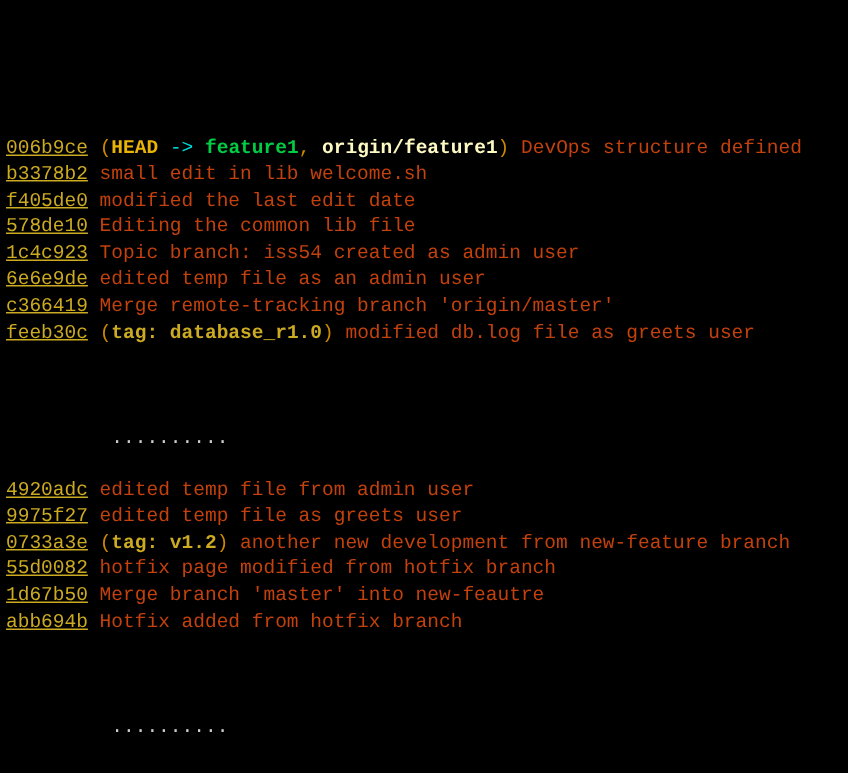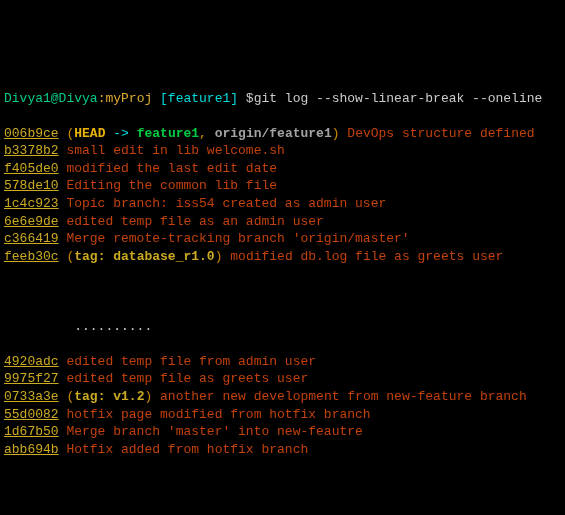--- a/index.html
+++ b/index.html
@@ -19,31 +19,30 @@
     .prompt-user { color: #00cc88; }
     .prompt-path { color: #ddaa33; }
     .prompt-branch { color: #00dddd; }
     .prompt-cmd { color: #ccc; }
     .hash { color: #ccaa22; text-decoration: underline; }
     .msg { color: #c2410c; }
     .paren { color: #cc8800; }
     .head { color: #eab308; font-weight: bold; }
     .arrow { color: #00dddd; }
     .local-branch { color: #00cc44; font-weight: bold; text-align: right; }
-    .remote-branch { color: #a3a3a3; font-weight: bold; text-align: right; }
+    .remote-branch { color: #fef9c3; font-weight: bold; text-align: right; }
     .tag { color: #ccaa22; font-weight: bold; }
     .break { color: #ccc; }
   </style>
 </head>
 <body>
 
 
 
 <div>
-<div class="line"><span class="prompt-user">Divya1@Divya</span><span class="prompt-path">:myProj</span><span class="prompt-branch"> [feature1]</span><span class="prompt-cmd"> $git log --show-linear-break --oneline</span></div>
 <div id="block0"><div class="line"><span class="hash">006b9ce</span><span class="msg"> </span><span class="paren">(</span><span class="head">HEAD</span><span class="arrow"> -&gt; </span><span class="local-branch">feature1</span><span class="paren">, </span><span class="remote-branch">origin/feature1</span><span class="paren">)</span><span class="msg"> DevOps structure defined</span></div><div class="line"><span class="hash">b3378b2</span><span class="msg"> small edit in lib welcome.sh</span></div><div class="line"><span class="hash">f405de0</span><span class="msg"> modified the last edit date</span></div><div class="line"><span class="hash">578de10</span><span class="msg"> Editing the common lib file</span></div><div class="line"><span class="hash">1c4c923</span><span class="msg"> Topic branch: iss54 created as admin user</span></div><div class="line"><span class="hash">6e6e9de</span><span class="msg"> edited temp file as an admin user</span></div><div class="line"><span class="hash">c366419</span><span class="msg"> Merge remote-tracking branch 'origin/master'</span></div><div class="line"><span class="hash">feeb30c</span><span class="msg"> </span><span class="paren">(</span><span class="tag">tag: database_r1.0</span><span class="paren">)</span><span class="msg"> modified db.log file as greets user</span></div></div>
 <div class="line"> </div>
 <div class="line break">         ..........</div>
 <div id="block1"><div class="line"><span class="hash">4920adc</span><span class="msg"> edited temp file from admin user</span></div><div class="line"><span class="hash">9975f27</span><span class="msg"> edited temp file as greets user</span></div><div class="line"><span class="hash">0733a3e</span><span class="msg"> </span><span class="paren">(</span><span class="tag">tag: v1.2</span><span class="paren">)</span><span class="msg"> another new development from new-feature branch</span></div><div class="line"><span class="hash">55d0082</span><span class="msg"> hotfix page modified from hotfix branch</span></div><div class="line"><span class="hash">1d67b50</span><span class="msg"> Merge branch 'master' into new-feautre</span></div><div class="line"><span class="hash">abb694b</span><span class="msg"> Hotfix added from hotfix branch</span></div></div>
 <div class="line"> </div>
 <div class="line break">         ..........</div>
 
 
 
 

